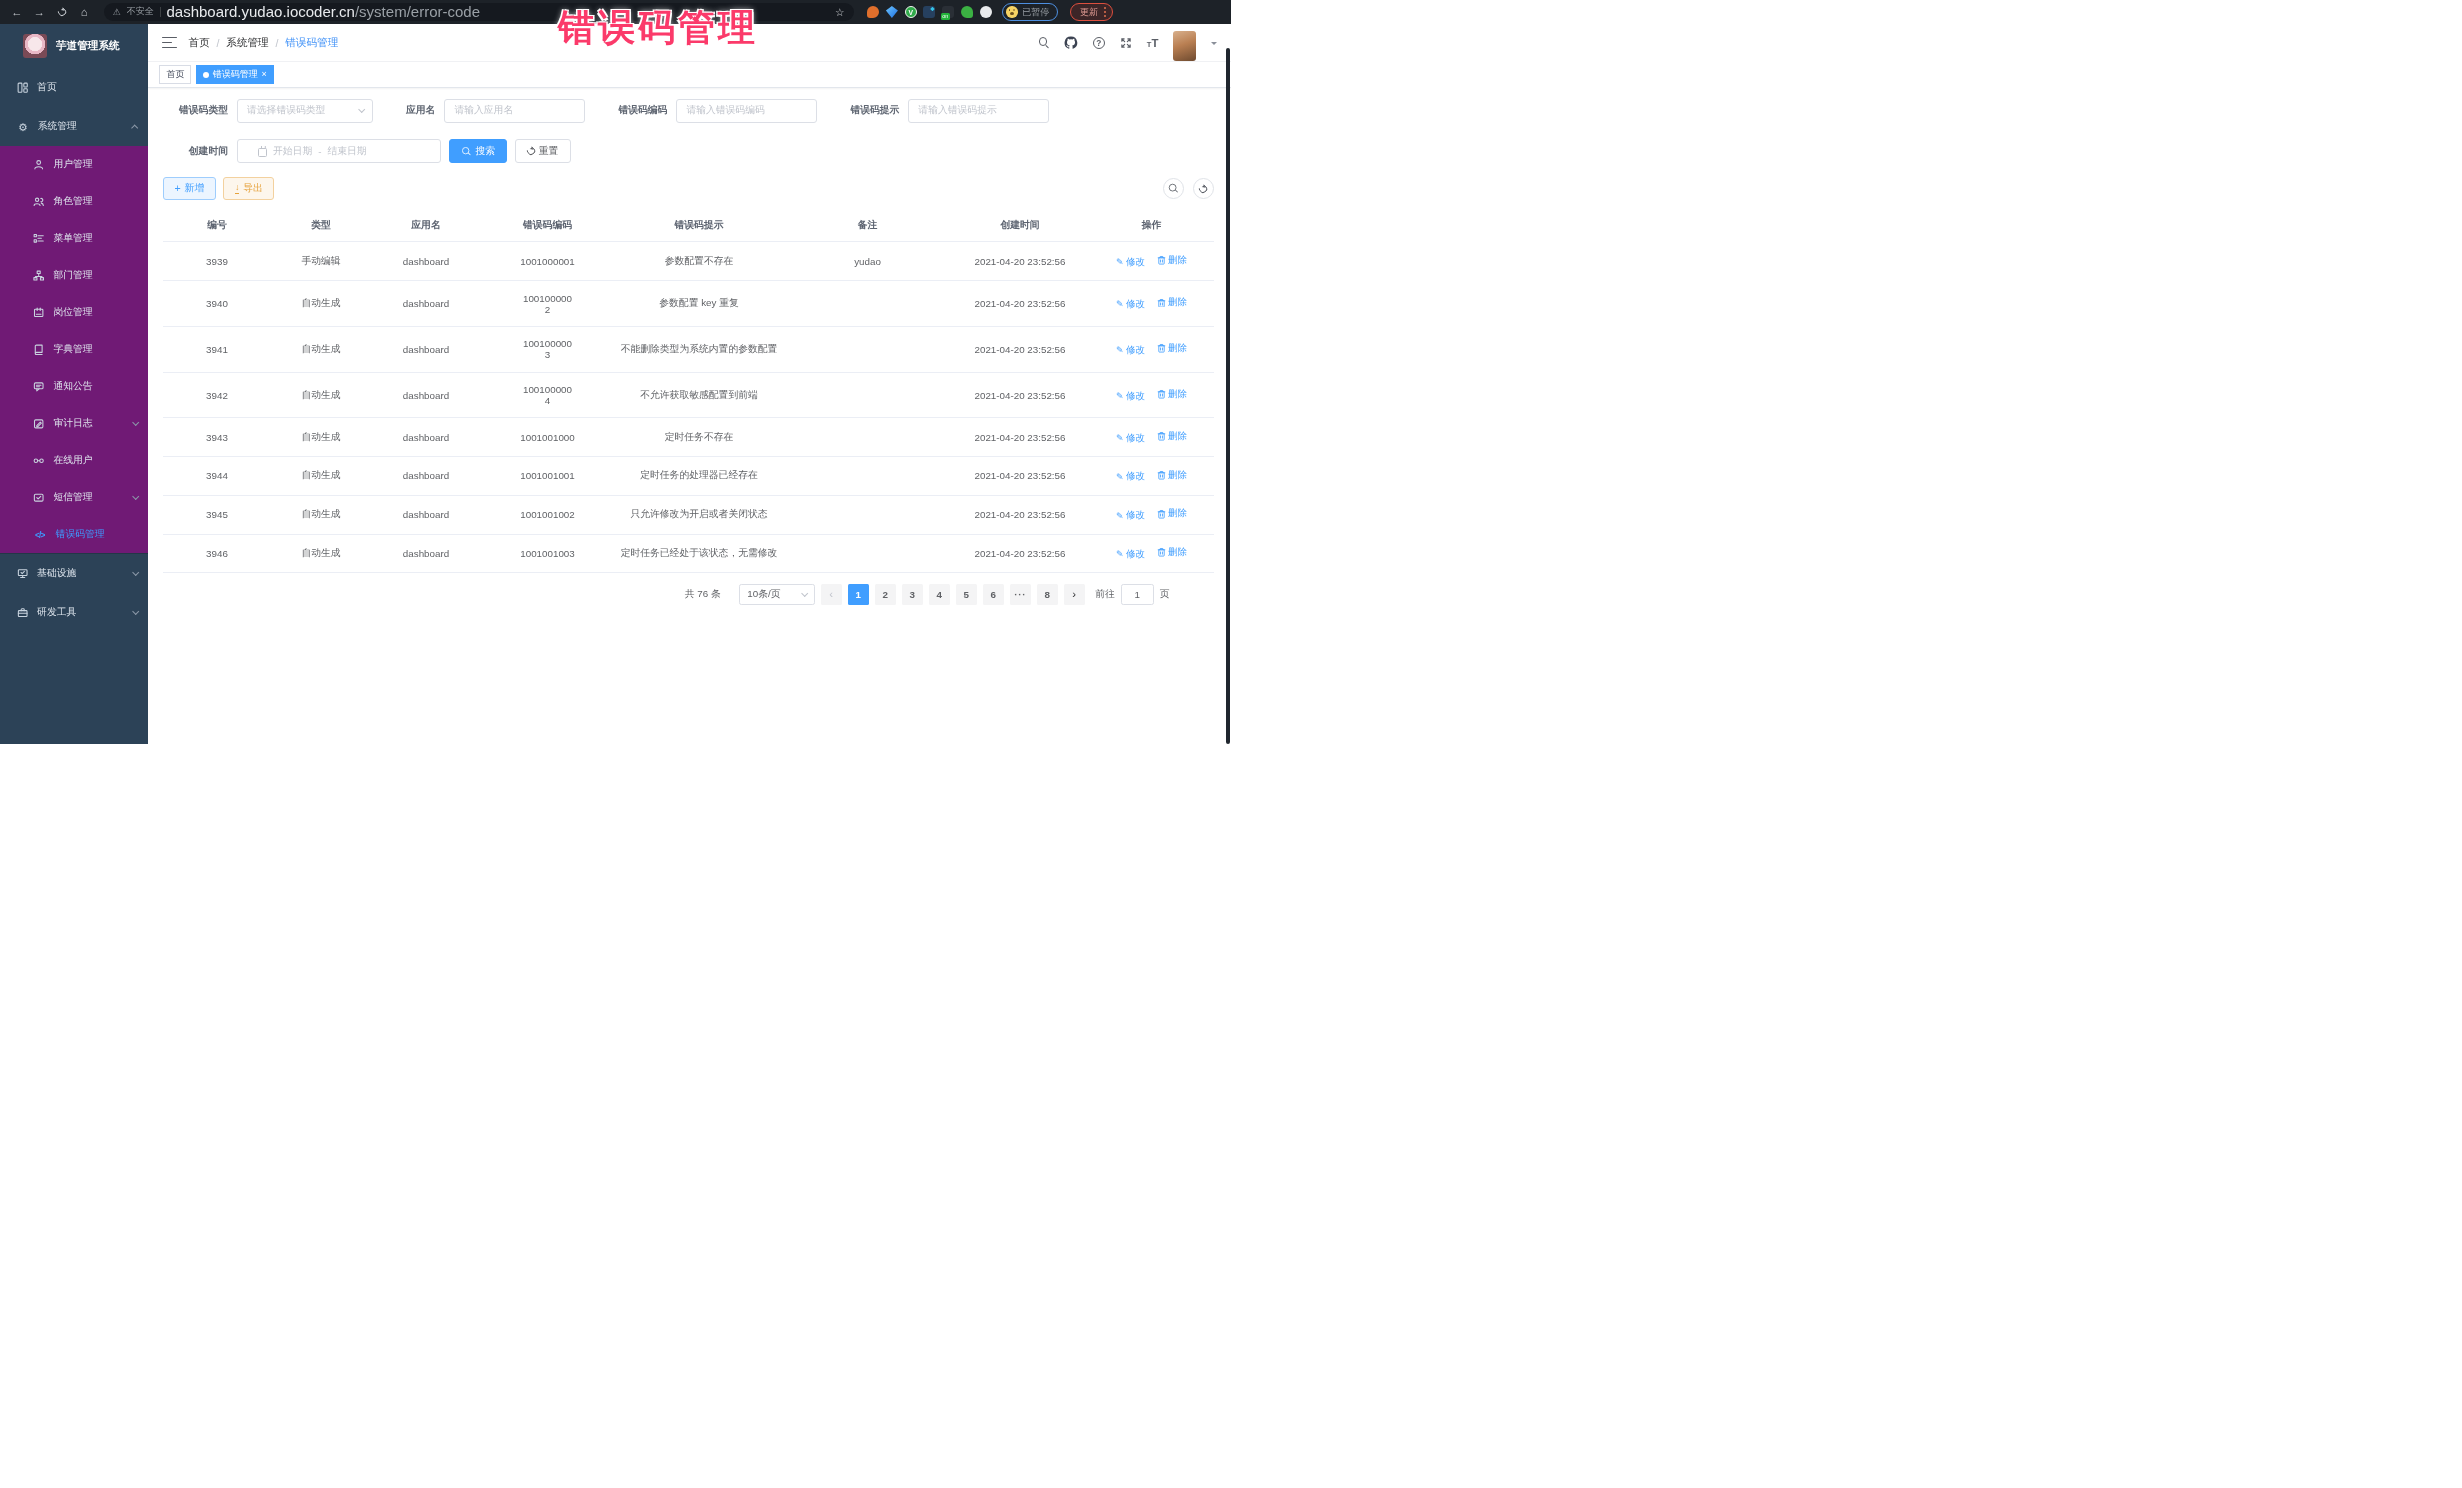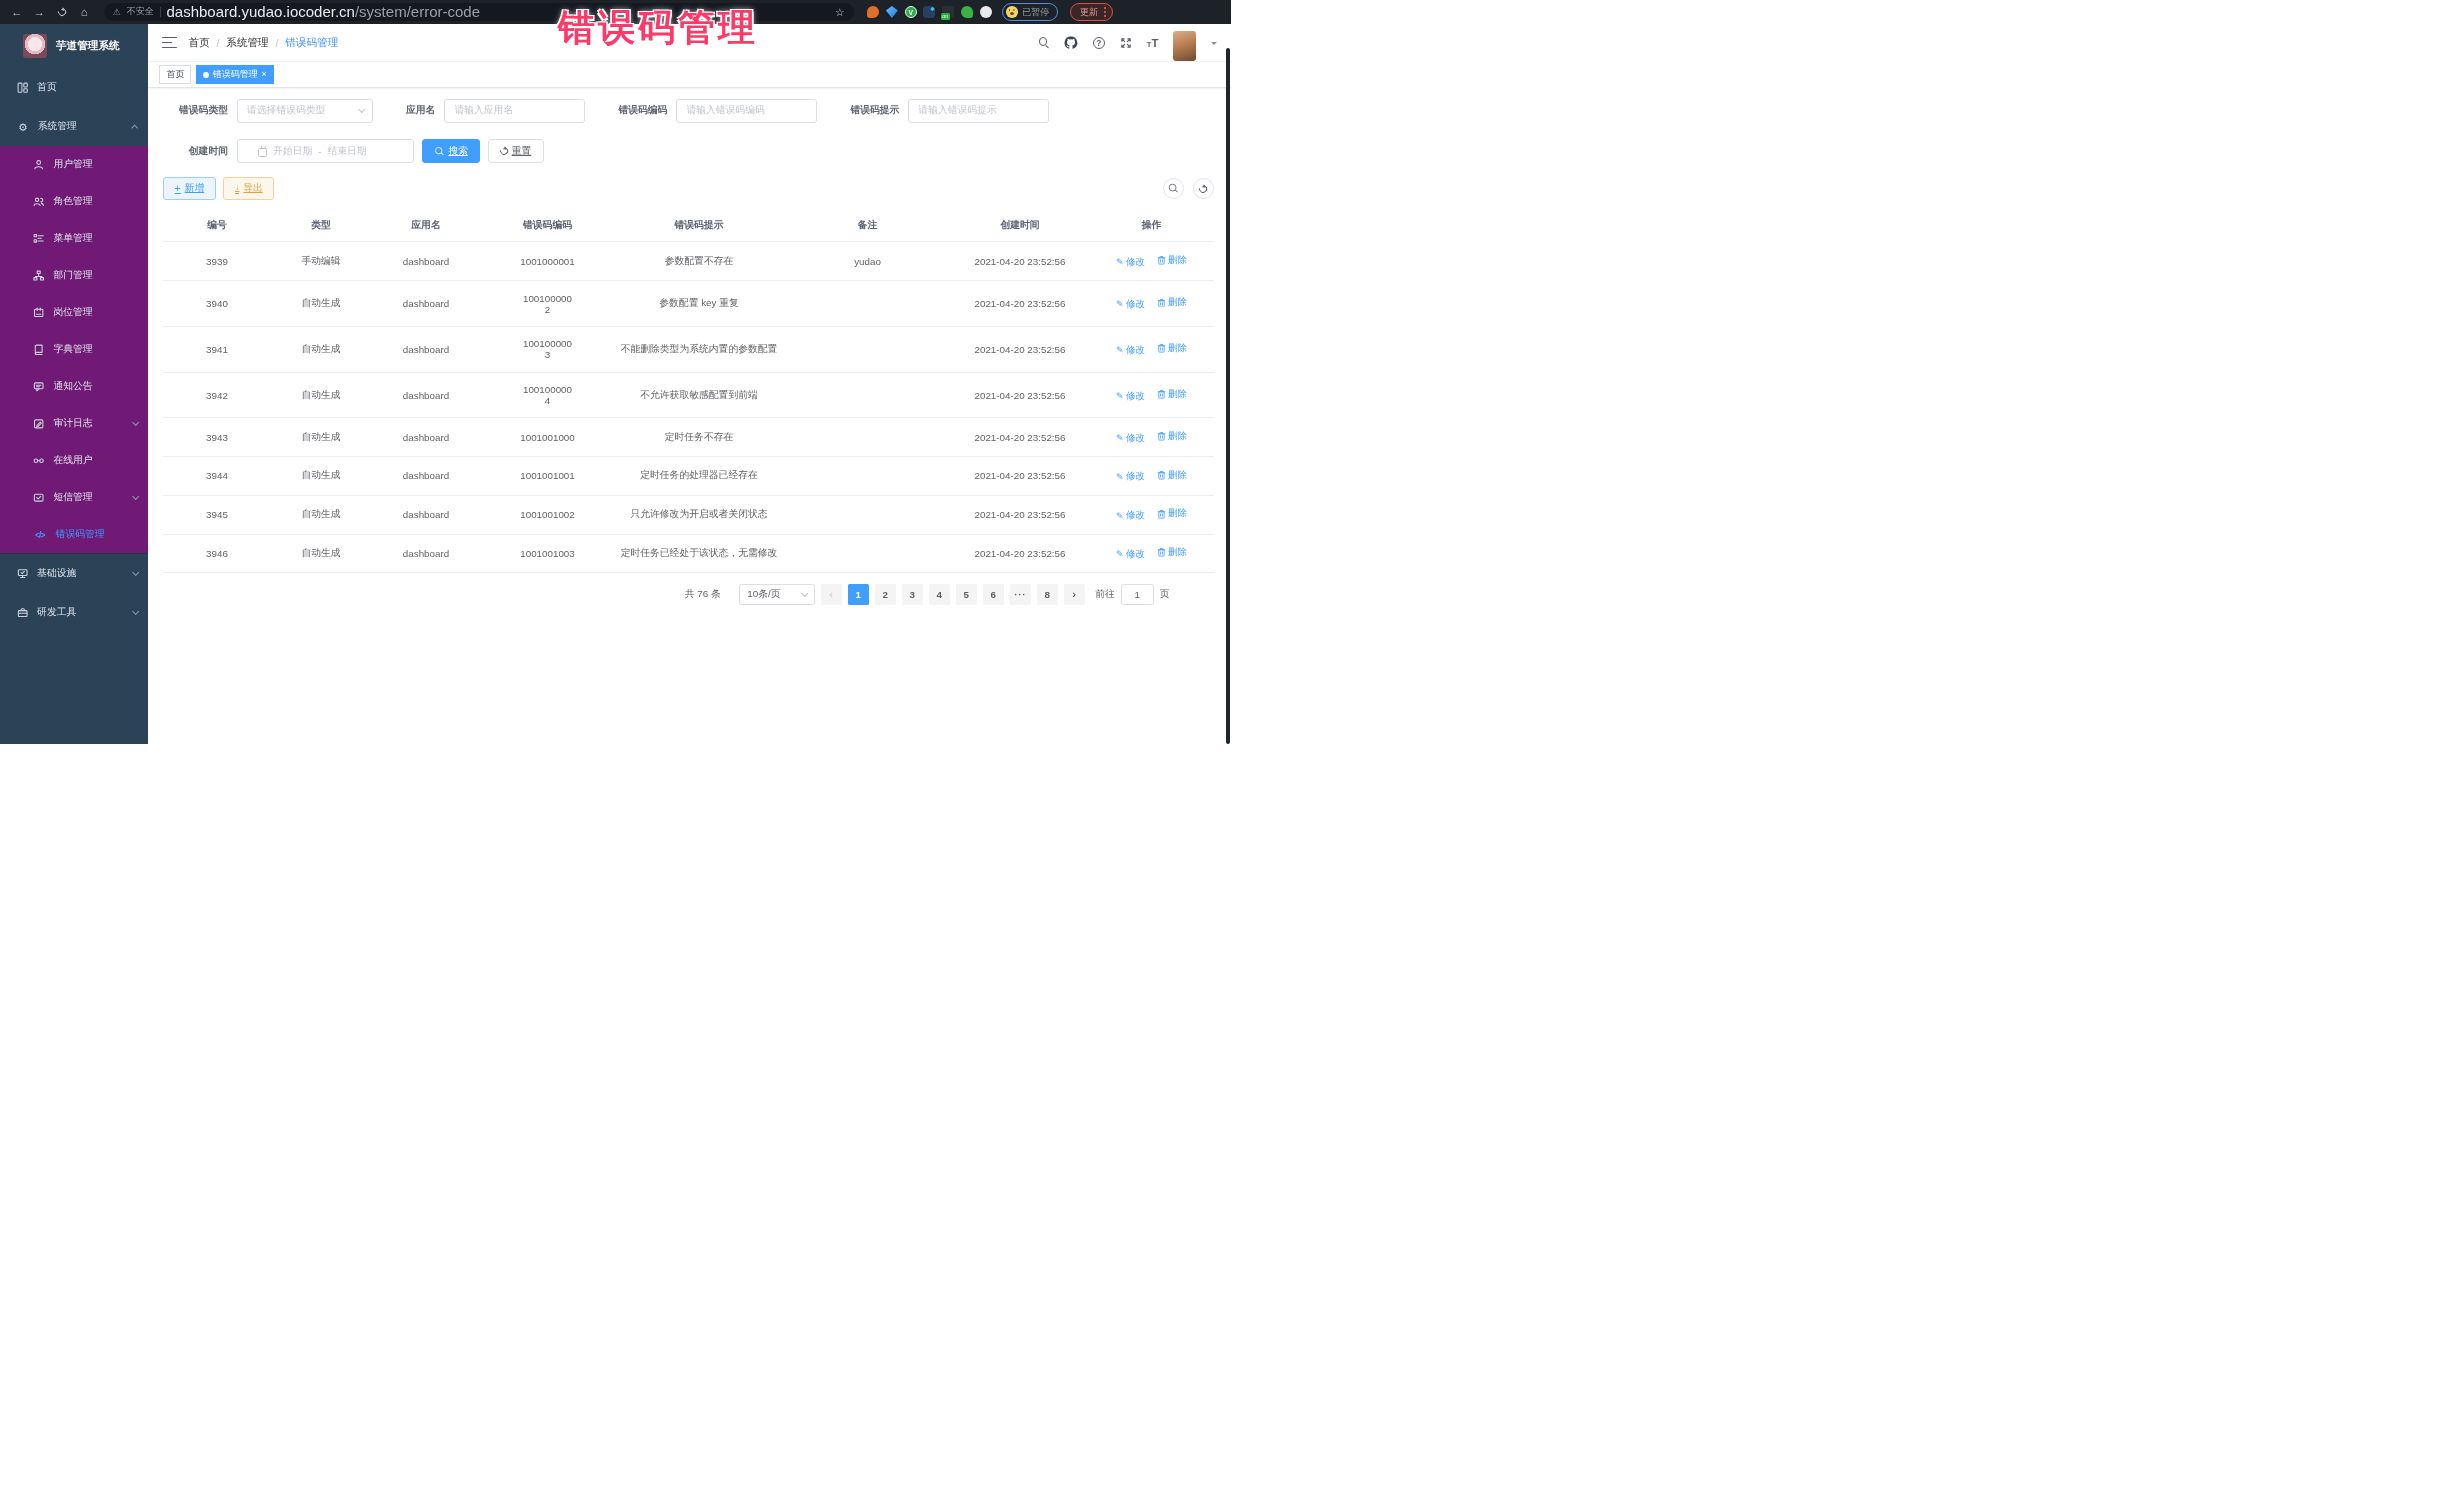--- a/index.html
+++ b/index.html
@@ -97,25 +97,25 @@
   .content { flex:1; padding:10.6px 17.4px 0 15px; min-height:0; }
   .filters { padding-left:15px; font-size:9.8px; color:#606266; }
   .f-row { display:flex; align-items:center; margin-bottom:16.7px; }
   .f-item { display:flex; align-items:center; margin-right:33px; }
   .f-label { font-weight:700; color:#5f6672; padding-right:9px; white-space:nowrap; }
   .f-label.w { min-width:59px; text-align:right; }
   .ctrl { height:24px; border:0.8px solid #dcdfe6; border-radius:3px; background:#fff; display:flex; align-items:center; padding:0 9px; color:#c0c4cc; font-size:9.8px; }
   .sel { width:136px; justify-content:space-between; cursor:pointer; }
   .inp { width:141px; }
   .chev-g { width:5.3px; height:5.3px; border-right:1.1px solid #c0c4cc; border-bottom:1.1px solid #c0c4cc; transform:rotate(45deg) translateY(-1.5px); }
-  .daterange { width:177px; gap:6px;padding-left:20px; }
+  .daterange { width:204px; gap:6px;padding-left:20px; }
   .cal { width:9px; height:8.3px; border:1px solid #c0c4cc; border-radius:1.5px; position:relative; margin-top:2.3px; flex:none; }
   .cal::before { content:""; position:absolute; top:-3px; left:1.5px; width:1.1px; height:2.3px; background:#c0c4cc; box-shadow:3.8px 0 0 #c0c4cc; }
   .dr-txt { white-space:nowrap; }
-  .btn { height:24px; border-radius:3px; font-size:9.8px; display:inline-flex; align-items:center; gap:3.8px; padding:0 11.4px; cursor:pointer; border:0.8px solid transparent;text-decoration:underline; }
+  .btn { height:24px; border-radius:3px; font-size:9.8px; display:inline-flex; align-items:center; gap:3.8px; padding:0 11.4px; cursor:pointer; border:0.8px solid transparent; }
   .btn-primary { background:#409eff; border-color:#409eff; color:#fff; }
   .btn-plain { background:#fff; border-color:#dcdfe6; color:#606266; }
   .refresh { width:7.6px; height:7.6px; border:1.2px solid currentColor; border-radius:50%; border-top-color:transparent; transform:rotate(-40deg); position:relative; }
   .refresh::after { content:""; position:absolute; right:-2.3px; top:-1.5px; border:2.3px solid transparent; border-bottom-color:currentColor; transform:rotate(50deg); }
   .ml10 { margin-left:7.6px; }
 
   .toolbar { display:flex; align-items:center; margin-top:1.5px; }
   .btn-sm { height:23px; padding:0 10.6px; font-size:9.8px; }
   .btn-add { background:#ecf5ff; border-color:#9ecdfd; color:#409eff; }
   .btn-export { background:#fdf6ec; border-color:#f3d19e; color:#e6a23c; margin-left:7.6px; }

